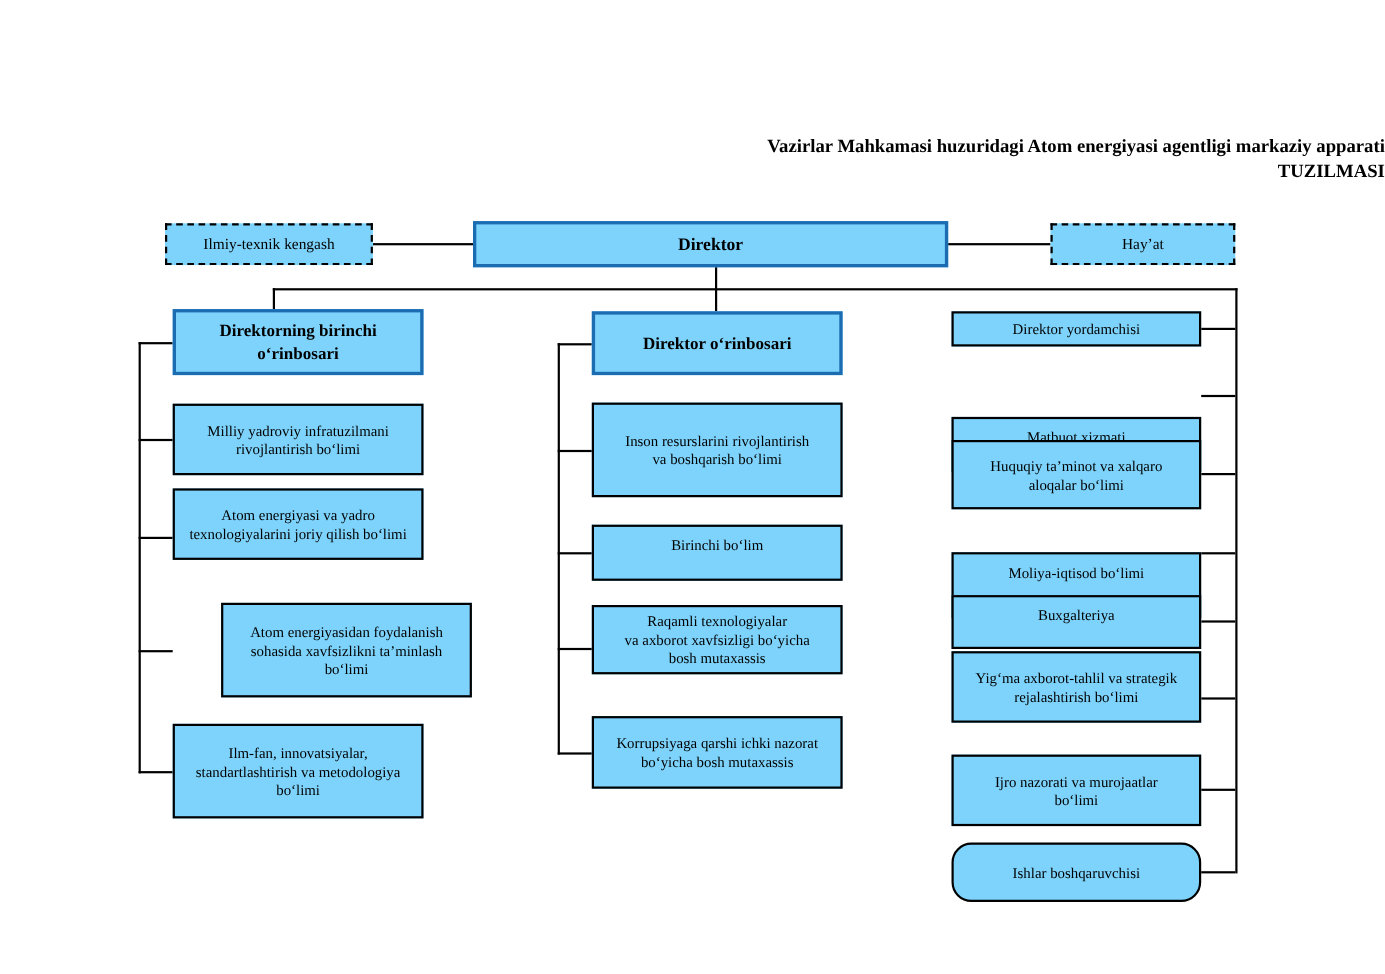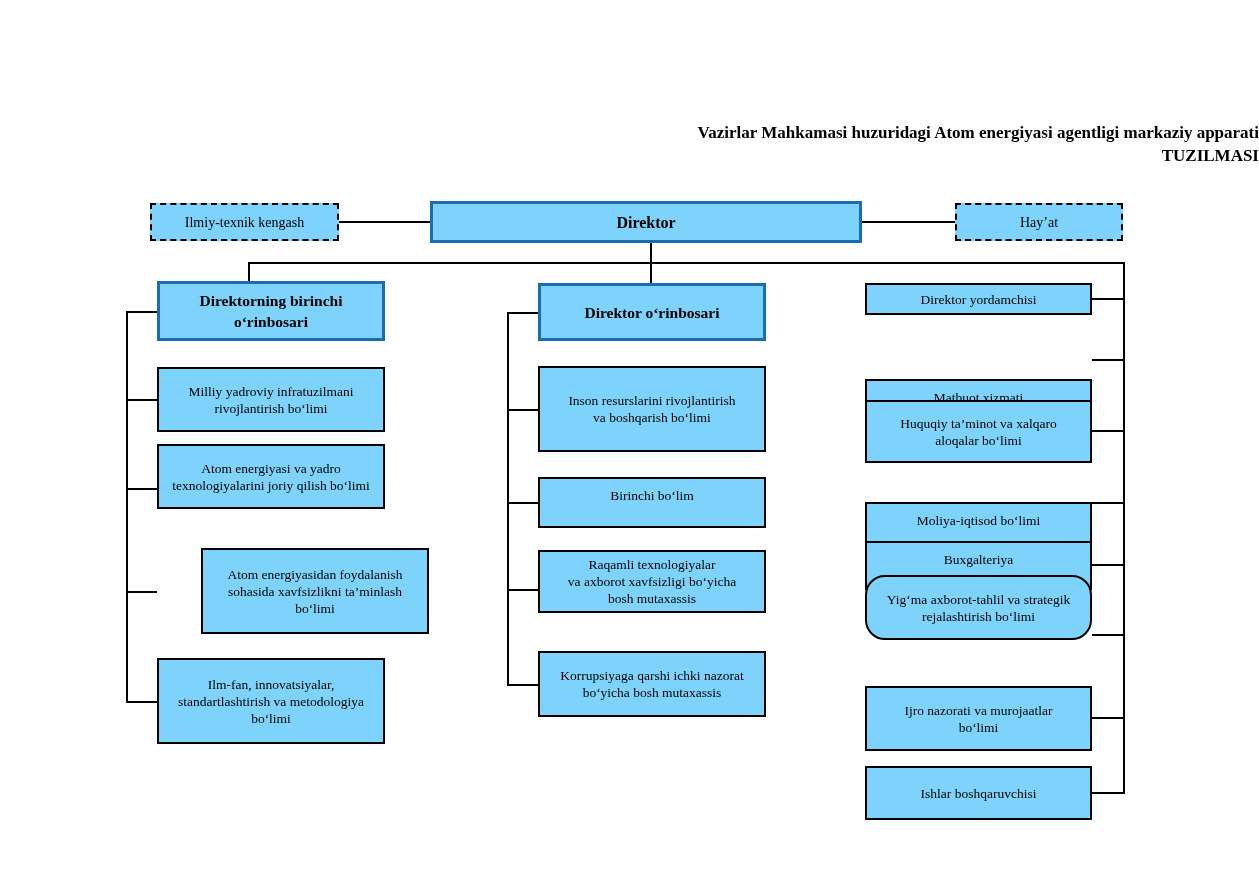--- a/index.html
+++ b/index.html
@@ -109,25 +109,25 @@
   <div class="hline" style="left:507px; top:502px; width:31px;"></div>
   <div class="hline" style="left:507px; top:589px; width:31px;"></div>
   <div class="hline" style="left:507px; top:684px; width:31px;"></div>
 
   <div class="box col-right" style="top:283px; height:32px;">Direktor yordamchisi</div>
   <div class="box col-right top-align" style="top:335px; height:50px;margin-top:44px;">Matbuot xizmati</div>
   <div class="box col-right" style="top:400px; height:63px;">Huquqiy ta’minot va xalqaro
 aloqalar bo‘limi</div>
   <div class="box col-right top-align" style="top:478px; height:60px;margin-top:24px;">Moliya-iqtisod bo‘limi</div>
   <div class="box col-right top-align" style="top:541px; height:49px;">Buxgalteriya</div>
-  <div class="box col-right" style="top:575px; height:65px;border-radius:20px;">Yig‘ma axborot-tahlil va strategik
+  <div class="box col-right" style="top:592px; height:65px;">Yig‘ma axborot-tahlil va strategik
 rejalashtirish bo‘limi</div>
   <div class="box col-right" style="top:686px; height:65px;">Ijro nazorati va murojaatlar
 bo‘limi</div>
-  <div class="box col-right" style="top:766px; height:54px;">Ishlar boshqaruvchisi</div>
+  <div class="box col-right" style="top:766px; height:54px;border-radius:18px;">Ishlar boshqaruvchisi</div>
 
   <div class="vline" style="left:1123px; top:262px; height:532px;"></div>
   <div class="hline" style="left:1092px; top:298px; width:31px;"></div>
   <div class="hline" style="left:1092px; top:359px; width:31px;"></div>
   <div class="hline" style="left:1092px; top:430px; width:31px;"></div>
   <div class="hline" style="left:1092px; top:502px; width:31px;"></div>
   <div class="hline" style="left:1092px; top:564px; width:31px;"></div>
   <div class="hline" style="left:1092px; top:634px; width:31px;"></div>
   <div class="hline" style="left:1092px; top:717px; width:31px;"></div>
   <div class="hline" style="left:1092px; top:792px; width:31px;"></div>

